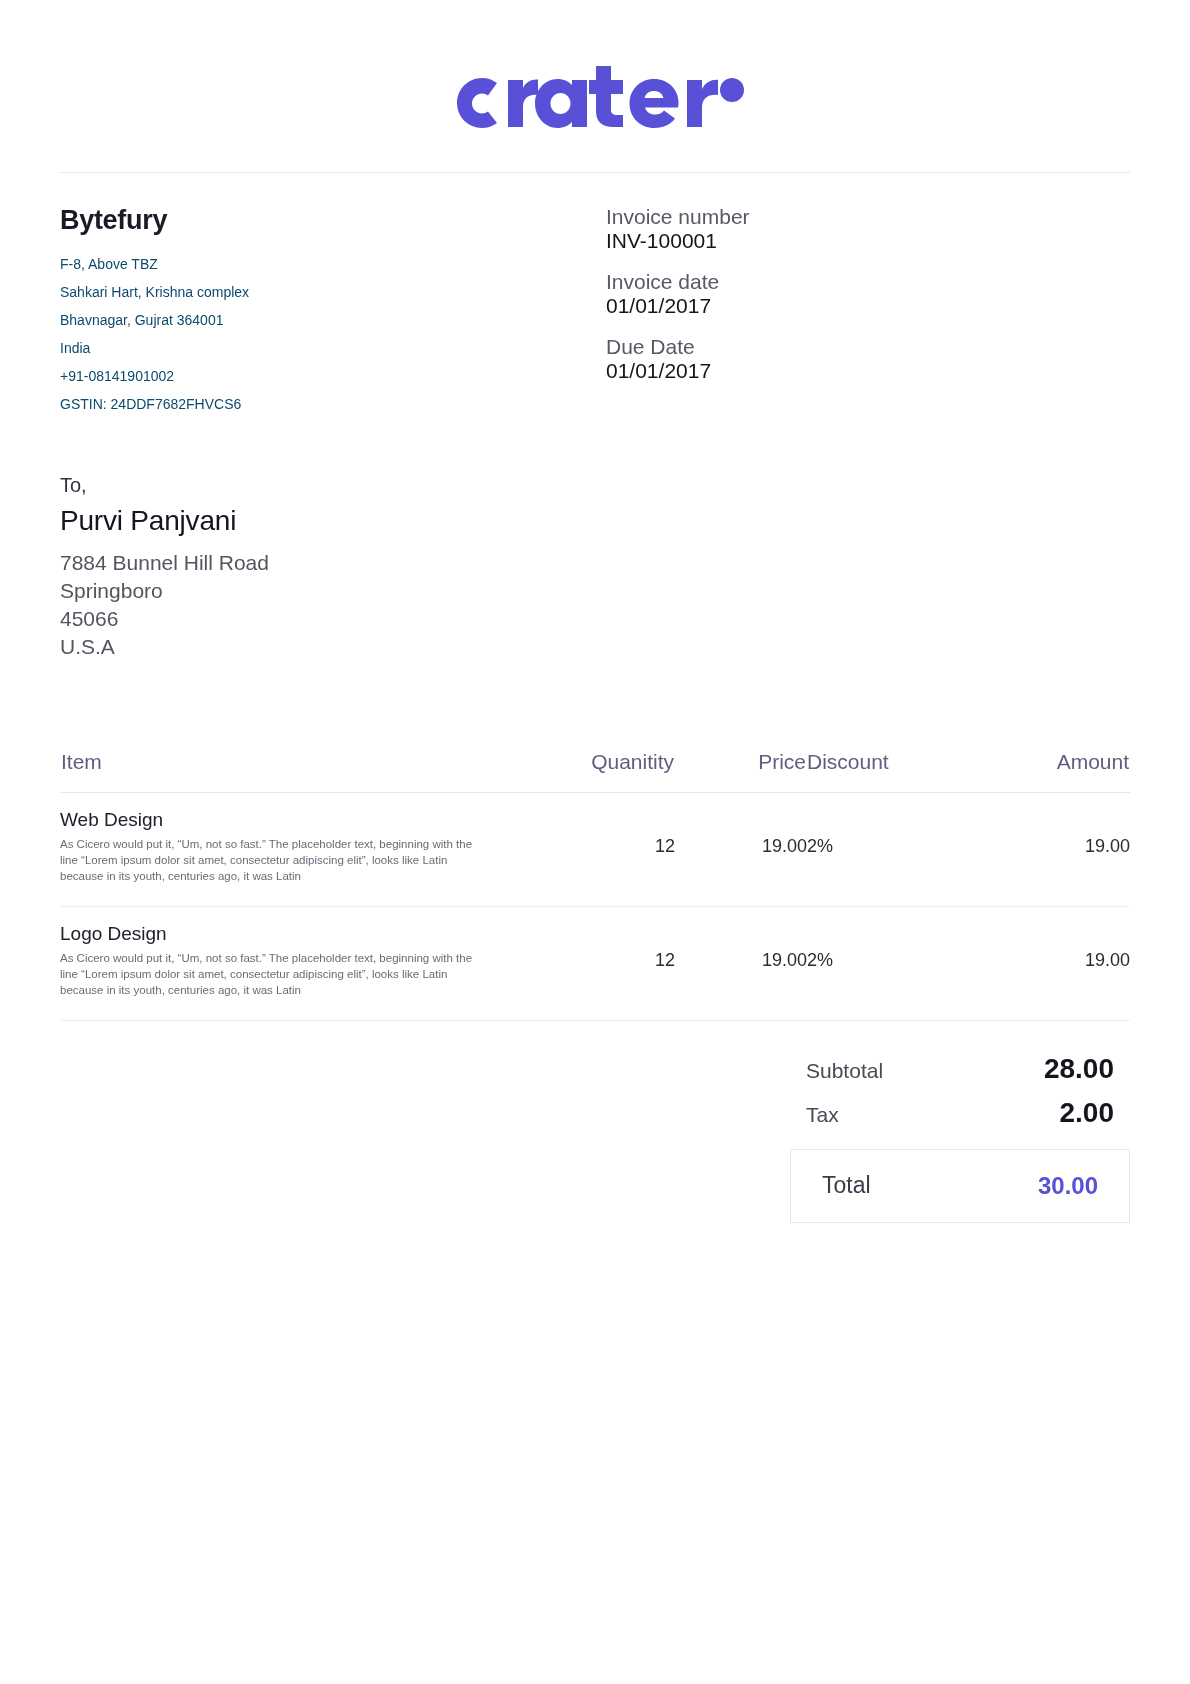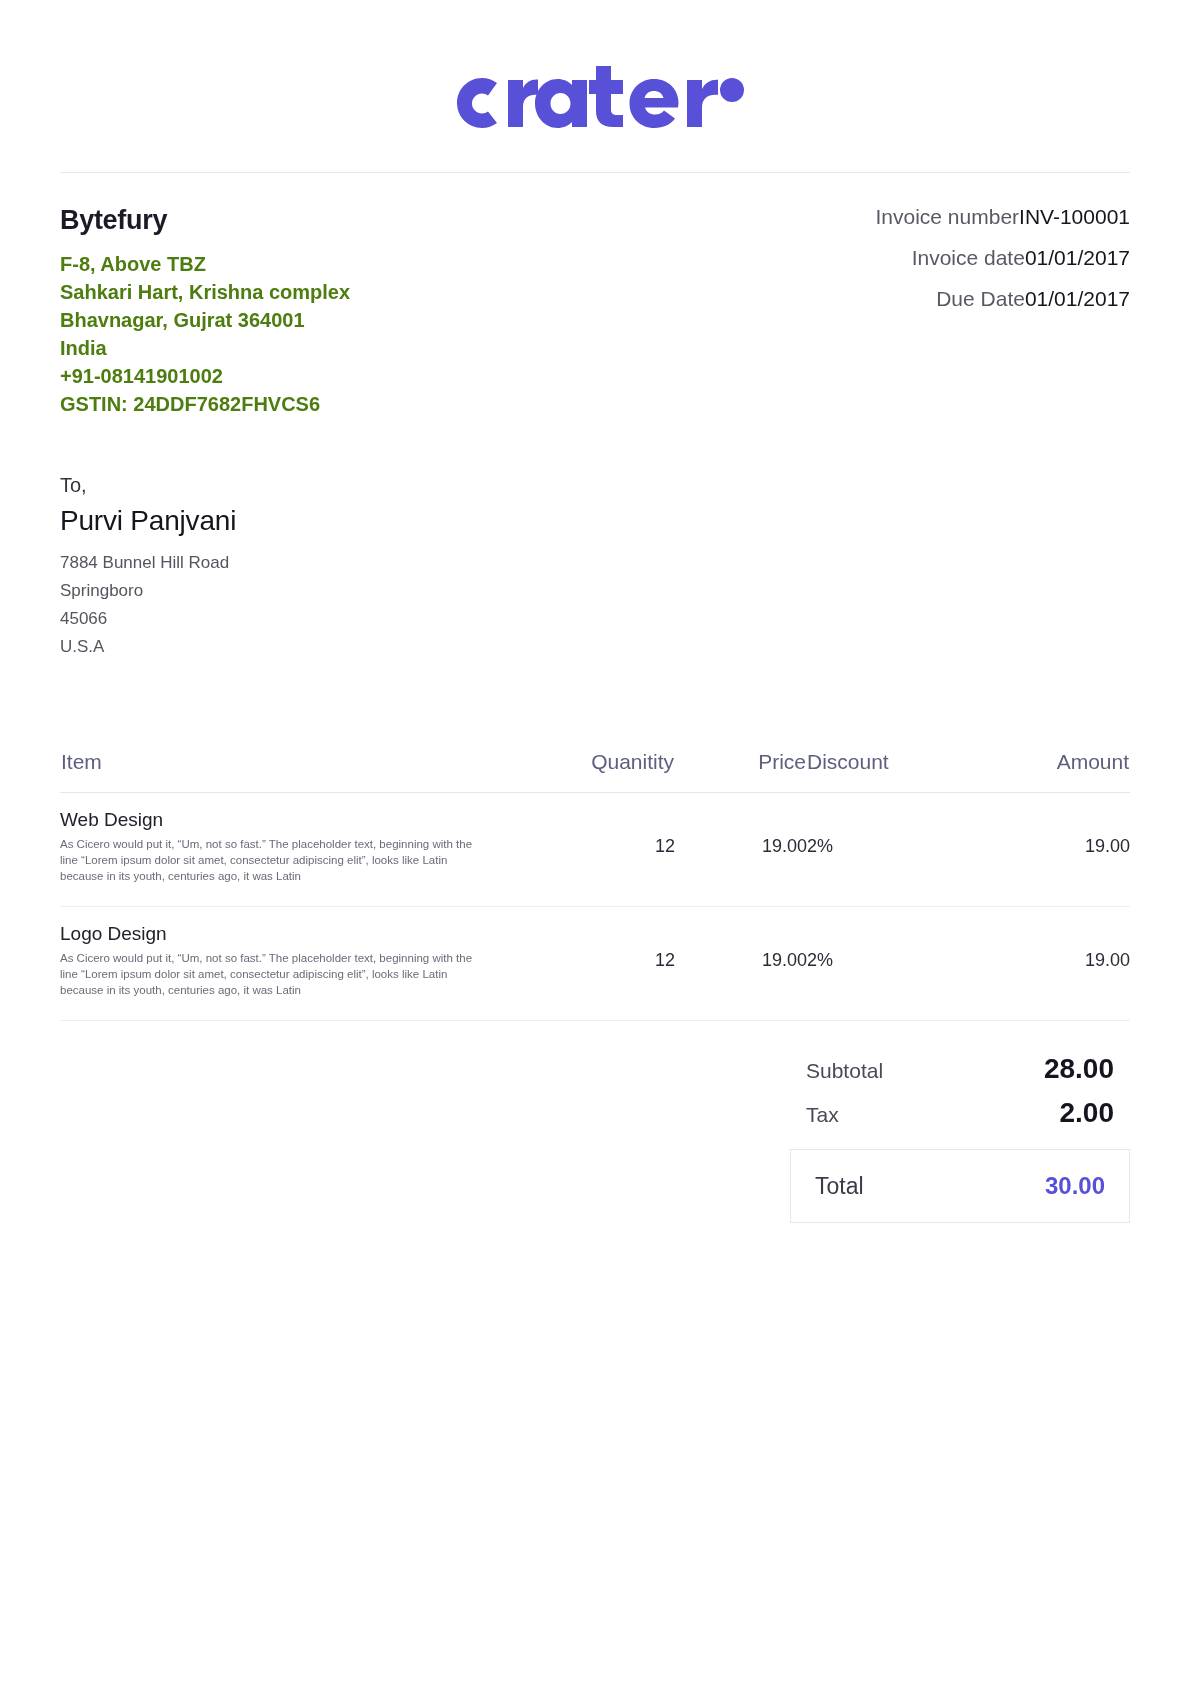--- a/index.html
+++ b/index.html
@@ -49,34 +49,34 @@
     width: 540px;
   }
   .company-name {
     font-size: 27px;
     font-weight: bold;
     color: #1b1b28;
     margin: 0 0 14px 0;
     letter-spacing: -0.3px;
   }
   .company-line {
-    font-size: 20px;
-    color: #4d7c0f;
+    font-size: 14px;
+    color: #0c4a6e;
     line-height: 28px;
-    font-weight: bold;
   }
   .meta {
     flex: 1;
     padding-left: 6px;
   }
   .meta-row {
     display: flex;
-    justify-content: flex-end;
+    justify-content: center;
     align-items: baseline;
     margin-bottom: 17px;
+    flex-direction: column;
   }
   .meta-label {
     font-size: 21px;
     color: #595966;
   }
   .meta-value {
     font-size: 21px;
     color: #15151f;
     font-weight: 500;
   }
@@ -90,21 +90,21 @@
     color: #33333d;
     margin-bottom: 8px;
   }
   .billto-name {
     font-size: 28px;
     color: #15151f;
     margin-bottom: 12px;
     letter-spacing: -0.2px;
   }
   .billto-line {
-    font-size: 17px;
+    font-size: 21px;
     color: #55555f;
     line-height: 28px;
   }
 
   
   .items {
     margin-top: 88px;
     width: 100%;
     border-collapse: collapse;
   }
@@ -162,24 +162,24 @@
     color: #4a4a57;
   }
   .totals-value {
     font-size: 28px;
     color: #15151f;
     font-weight: bold;
   }
   .total-final {
     margin-top: 14px;
     border: 1px solid #e6e6ee;
-    padding: 22px 24px;
+    padding: 22px 31px;
     display: flex;
     justify-content: space-between;
-    align-items: center;
+    align-items: flex-start;
   }
   .total-final .totals-label { font-size: 23px; color: #3c3c48; }
   .total-final .totals-value { font-size: 24px; color: #5851d8; font-weight: bold; }
 </style>
 </head>
 <body>
 
 <div class="page">
 
   <div class="logo-wrap">

